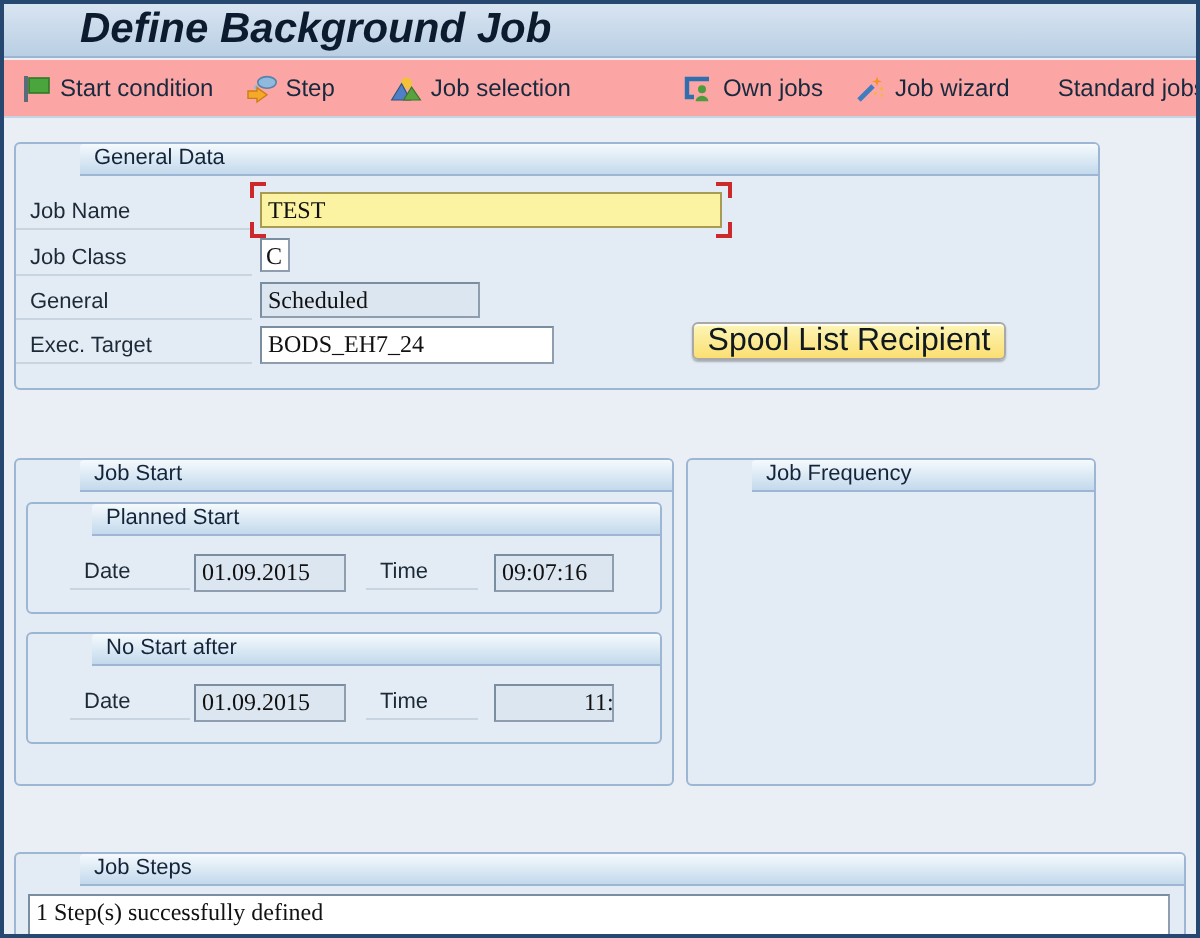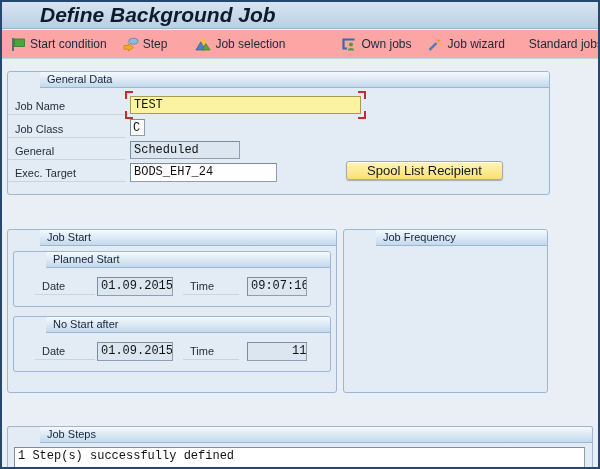--- a/index.html
+++ b/index.html
@@ -37,38 +37,38 @@
     height:16px; background:linear-gradient(#f5fafd,#c3d9ec);
     border-bottom:1px solid #9cb6d4; border-radius:2px 2px 0 0;
     font-size:11px; color:#14243a; line-height:15px; padding-left:7px;margin-left:32px;
   }
   
   .lbl{
     position:absolute; font-size:11px; color:#1c2a38; height:15px;
     border-bottom:1px solid #c9d4e1; padding-left:7px;
   }
   .fld{
-    position:absolute; font-family:Liberation Mono, monospace;
+    position:absolute; font-family:Liberation Serif, serif;
     font-size:12px; line-height:15px; color:#111;
     background:#fff; border:1px solid #8e9eae;
     border-top-color:#7b8da0; border-left-color:#7b8da0;
     padding:1px 3px 0 3px; white-space:nowrap; overflow:hidden;
   }
   .fld.ro{ background:var(--readonly_field_bg,#dce6f1); }
   .fld.focus{ background:var(--focus_field_bg,#fbf3a2); border-color:#a89c54; }
   
   .focus-marks{ position:absolute; pointer-events:none; }
   .fm{ position:absolute; width:8px; height:8px; border:0 solid var(--focus_marker,#cc2a2a); }
   .fm.tl{ left:0; top:0; border-top-width:2px; border-left-width:2px; }
   .fm.tr{ right:0; top:0; border-top-width:2px; border-right-width:2px; }
   .fm.bl{ left:0; bottom:0; border-bottom-width:2px; border-left-width:2px; }
   .fm.br{ right:0; bottom:0; border-bottom-width:2px; border-right-width:2px; }
   
   .ybtn{
-    position:absolute; font-size:13px; color:#101820; text-align:center;
+    position:absolute; font-size:16px; color:#101820; text-align:center;
     background:linear-gradient(#fdf6b8, var(--action_button_bg,#fbdf72));
     border:1px solid #a9a9a9; border-radius:3px;
     box-shadow:0 1px 1px rgba(60,60,60,.35), inset 0 1px 0 rgba(255,255,255,.8);
     line-height:17px;
   }
 </style>
 </head>
 <body>
 
 <div class="window">

